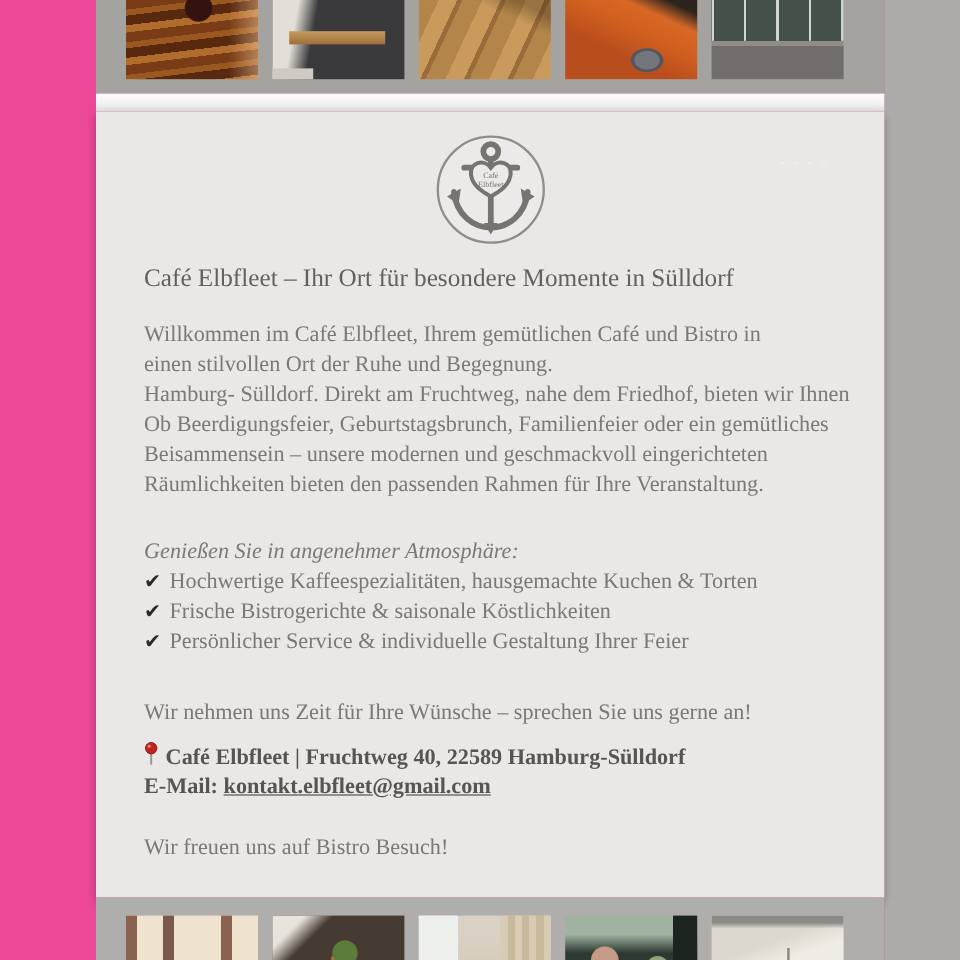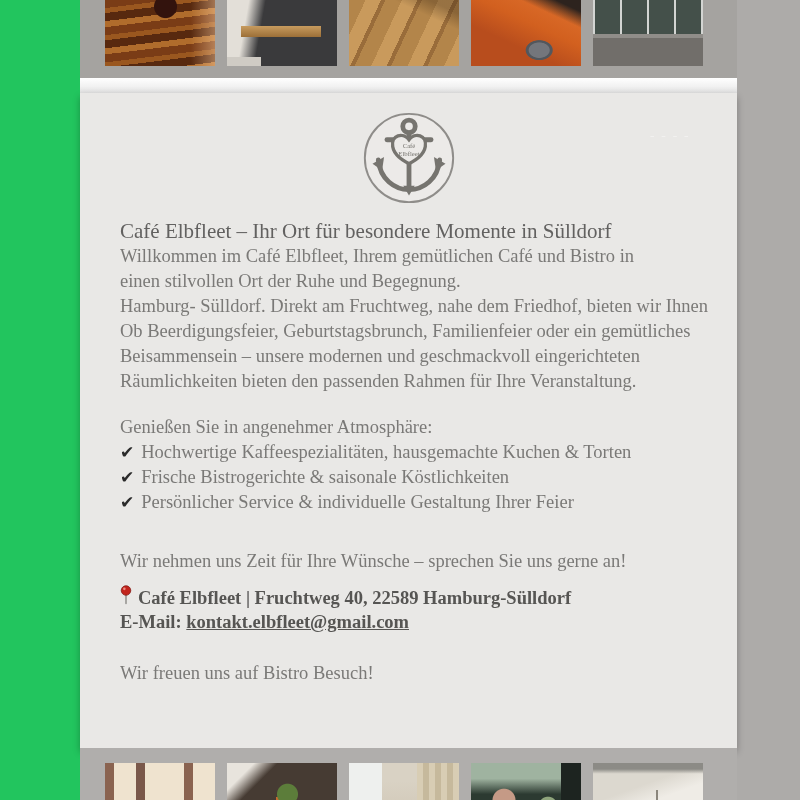--- a/index.html
+++ b/index.html
@@ -1,16 +1,16 @@
 <!DOCTYPE html>
 <html><head>
 <meta charset="utf-8">
 <style>
   html,body{margin:0;padding:0;background:#b5b3b0;}
-  .stage{position:relative;width:800px;height:800px;overflow:hidden;background:#22c55e;
+  .stage{position:relative;width:800px;height:800px;overflow:hidden;background:#ec4899;
          font-family:"Liberation Serif", serif;}
   .right-strip{position:absolute;left:737px;top:0;width:63px;height:800px;background:#adaba9;}
   .top-band{position:absolute;left:80px;top:0;width:657px;height:78px;background:#a5a3a0;}
   .edge-band{position:absolute;left:80px;top:78px;width:657px;height:15px;
              background:linear-gradient(#ffffff,#f2f2f2 55%,#dedede);}
   .card{position:absolute;left:80px;top:93px;width:657px;height:655px;background:#e9e8e6;
         box-shadow:0 4px 7px rgba(0,0,0,.28);}
   .bottom-band{position:absolute;left:80px;top:748px;width:657px;height:52px;background:#b0aeac;}
 
   .photo-row{display:flex;gap:12px;padding-left:25px;}
@@ -63,22 +63,22 @@
       linear-gradient(#8c8b86 0 10%, rgba(0,0,0,0) 18%),
       linear-gradient(160deg,#dcd8cf 0 40%,#efece6 60%);}
 
   .logo{display:block;margin:17px auto 0;width:96px;height:96px;}
   .faint-marks{position:absolute;left:570px;top:38px;font-family:"DejaVu Sans",sans-serif;
                font-size:9px;letter-spacing:2px;color:rgba(255,255,255,.6);}
 
   .content{padding:0 14px 0 40px;color:#7a7977;font-size:18.5px;line-height:25px;}
   .line{white-space:nowrap;}
   .title{margin-top:13px;font-size:21px;color:#626160;}
-  .intro{}
-  .benefits-heading{margin-top:21px;}
+  .intro{margin-top:23px;}
+  .benefits-heading{margin-top:31px;font-style:italic;}
   .benefit .check{font-family:"DejaVu Sans",sans-serif;color:#2a2a2a;font-size:17px;margin-right:7px;}
   .closing{margin-top:34px;}
   .contact{margin-top:11px;font-weight:bold;color:#565553;line-height:24px;}
   .contact .pin{display:inline-block;vertical-align:-3px;margin-right:6px;}
   .email-link{text-decoration:underline;cursor:pointer;}
   .farewell{margin-top:27px;}
 </style>
 </head>
 <body>
 

